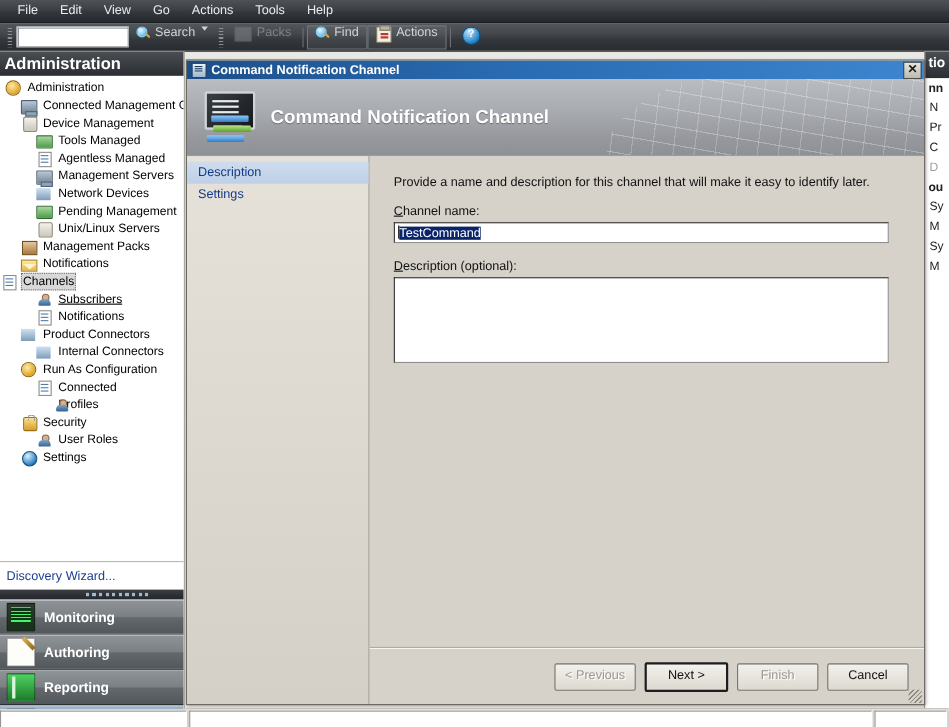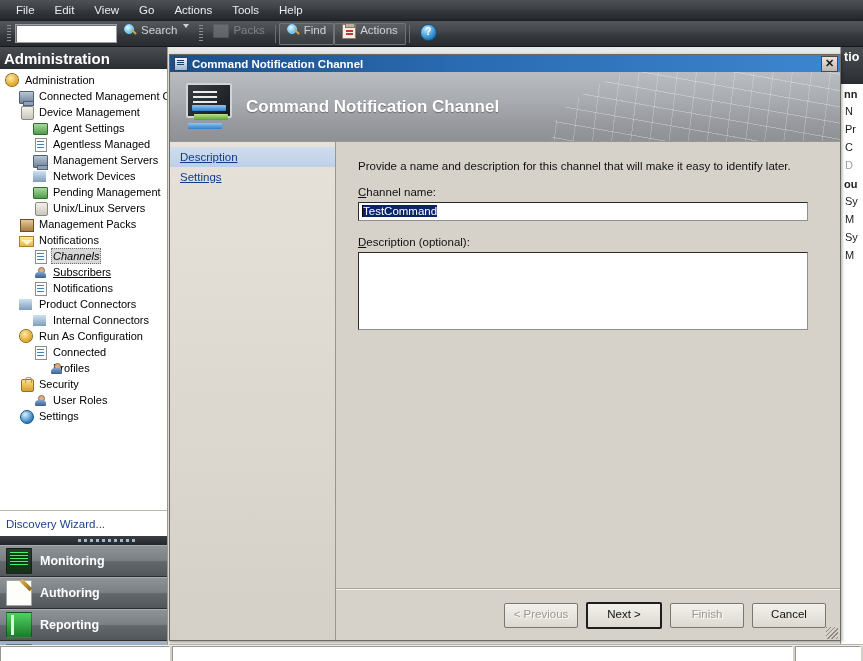--- a/index.html
+++ b/index.html
@@ -119,21 +119,21 @@
   .nb-authoring:after{content:"";position:absolute;right:-2px;top:2px;width:14px;height:4px;
      background:linear-gradient(to right,#e0b24a,#8e6a1e);transform:rotate(45deg);}
   .nb-reporting{background:linear-gradient(#4fd25f,#1d7a2c);}
   .nb-reporting:after{content:"";position:absolute;left:4px;top:2px;width:3px;bottom:2px;background:#d8f6dd;}
   .nb-admin{background:linear-gradient(#e9eef3,#9cb0c4);border-radius:50%;}
   .nb-admin:after{content:"";position:absolute;left:7px;top:7px;width:8px;height:8px;border-radius:50%;background:#5d7893;}
 
   
   .rightpane{position:absolute;left:840px;top:47px;width:23px;height:598px;background:#fff;
      border-left:1px solid #9b9b93;overflow:hidden;font-size:11px;color:#222;}
-  .rp-title{height:37px;background:linear-gradient(to bottom,#4a4e52,#2a2e32);color:#fff;
+  .rp-title{height:24px;background:linear-gradient(to bottom,#4a4e52,#2a2e32);color:#fff;
      font-weight:bold;font-size:12.5px;padding-left:3px;box-sizing:border-box;line-height:20px;overflow:hidden;white-space:nowrap;}
   .rp-head{font-weight:bold;font-size:11px;padding:4px 0 2px 3px;white-space:nowrap;overflow:hidden;}
   .rp-item{padding:3px 0 3px 4px;white-space:nowrap;overflow:hidden;color:#1c1c1c;}
   .rp-item.dim{color:#a0a0a0;}
 
   
   .statusbar{position:absolute;left:0;top:645px;width:863px;height:16px;
      background:#d4d0c8;border-top:1px solid #f2f0ec;display:flex;align-items:center;}
   .sb-cell{height:14px;border:1px solid #9a968e;border-right-color:#fff;border-bottom-color:#fff;background:#fff;margin-right:2px;}
 
@@ -174,21 +174,21 @@
   .banner-ico .a1{left:8px;top:22px;width:34px;background:linear-gradient(#8fc6f4,#2f7fc9);}
   .banner-ico .a2{left:10px;top:31px;width:34px;background:linear-gradient(#bce38b,#57a425);}
   .banner-ico .a3{left:4px;top:40px;width:34px;background:linear-gradient(#8fc6f4,#2f7fc9);}
   .banner-title{color:#fff;font-size:17px;font-weight:bold;text-shadow:0 1px 1px rgba(0,0,0,.35);z-index:2;}
 
   .dlg-body{position:absolute;left:0;top:87px;right:0;bottom:0;display:flex;}
   .dlg-nav{width:166px;flex:0 0 166px;
      background:linear-gradient(to bottom,#e6e2da,#d4d0c8);
      border-right:1px solid #9a968e;padding-top:5px;box-sizing:border-box;}
   .dlg-nav .nv{height:20px;display:flex;align-items:center;padding-left:10px;
-     color:#123a86;font-size:11.5px;cursor:pointer;text-decoration:underline;}
+     color:#123a86;font-size:11.5px;cursor:pointer;}
   .dlg-nav .nv.active{background:linear-gradient(to bottom,#cfdcee,#bed0e7);}
 
   .dlg-main{flex:1;position:relative;background:#d6d2ca;}
   .intro{position:absolute;left:22px;top:18px;font-size:11.5px;color:#111;}
   .flabel{position:absolute;font-size:11.5px;color:#111;}
   .flabel .acc{text-decoration:underline;}
   .finput{position:absolute;background:#fff;border:1px solid #2b2b2b;
      border-right-color:#8f8f8f;border-bottom-color:#8f8f8f;box-sizing:border-box;
      font-family:"Liberation Sans",sans-serif;font-size:11.5px;padding:2px 3px;color:#000;}
   .sel-text{background:#0a246a;color:#fff;}
@@ -273,21 +273,21 @@
         <div class="tnode" style="padding-left: 18px;">
           <span class="ic">
             <span class="g-dev" style="position: absolute;"></span>
           </span>
           <span class="lbl">Device Management</span>
         </div>
         <div class="tnode" style="padding-left: 32px;">
           <span class="ic">
             <span class="g-mon" style="position: absolute;"></span>
           </span>
-          <span class="lbl">Agent Settings</span>
+          <span class="lbl">Tools Managed</span>
         </div>
         <div class="tnode" style="padding-left: 32px;">
           <span class="ic">
             <span class="g-doc" style="position: absolute;"></span>
           </span>
           <span class="lbl">Agentless Managed</span>
         </div>
         <div class="tnode" style="padding-left: 32px;">
           <span class="ic">
             <span class="g-srv" style="position: absolute;"></span>
@@ -317,21 +317,21 @@
             <span class="g-pkg" style="position: absolute;"></span>
           </span>
           <span class="lbl">Management Packs</span>
         </div>
         <div class="tnode" style="padding-left: 18px;">
           <span class="ic">
             <span class="g-env" style="position: absolute;"></span>
           </span>
           <span class="lbl">Notifications</span>
         </div>
-        <div class="tnode sel" style="padding-left: 32px; font-style: italic;">
+        <div class="tnode sel" style="">
           <span class="ic">
             <span class="g-doc" style="position: absolute;"></span>
           </span>
           <span class="lbl">Channels</span>
         </div>
         <div class="tnode" style="padding-left: 32px; text-decoration: underline;">
           <span class="ic">
             <span class="g-user" style="position: absolute;"></span>
           </span>
           <span class="lbl">Subscribers</span>

